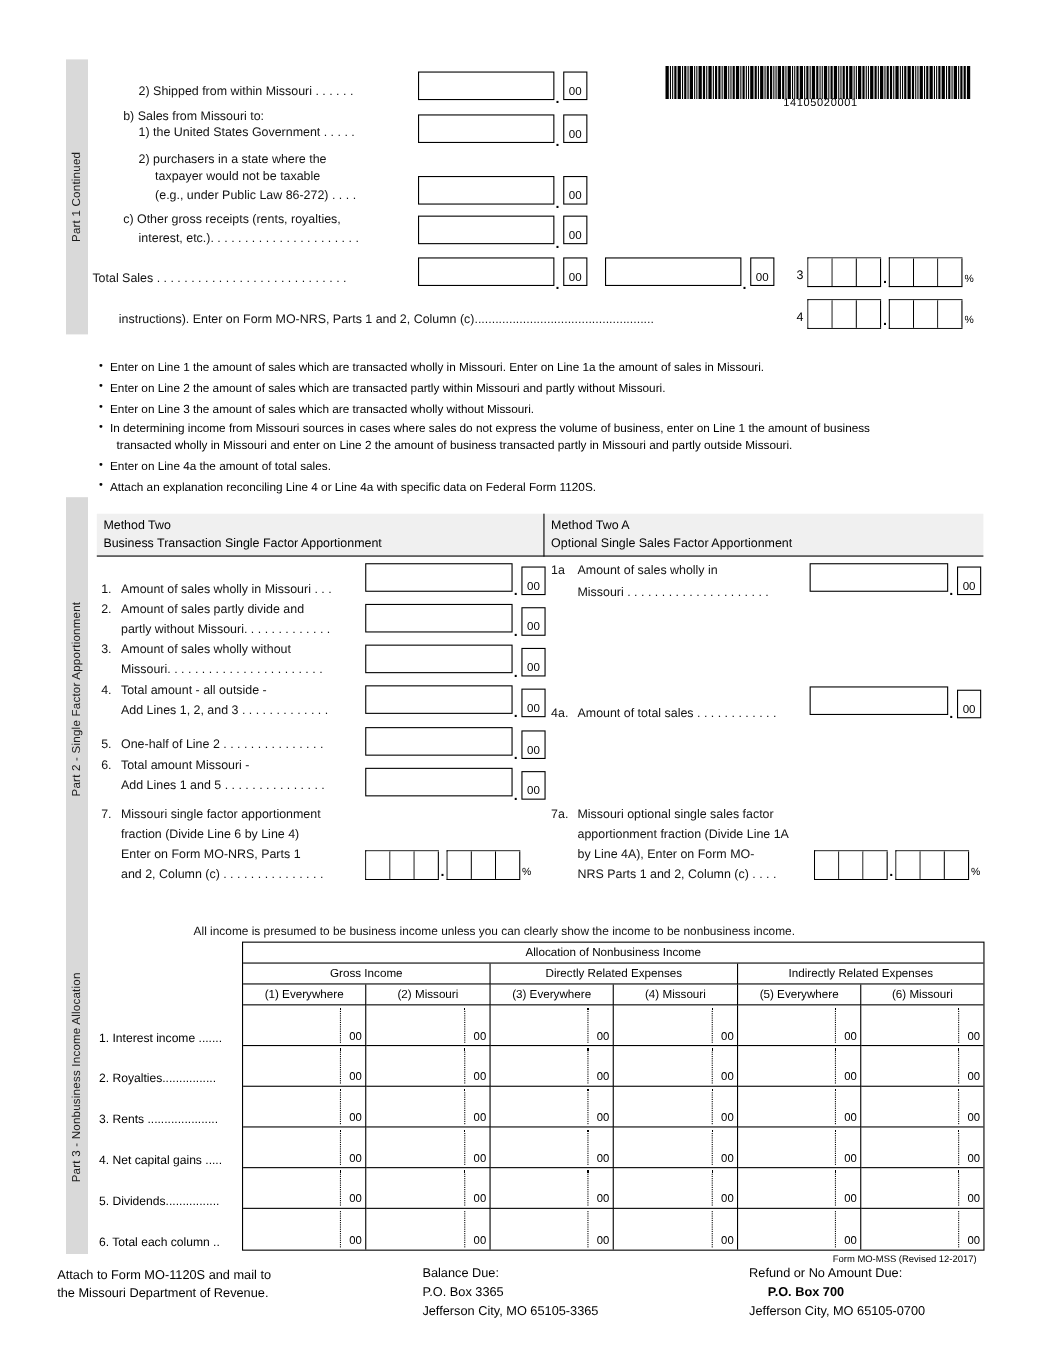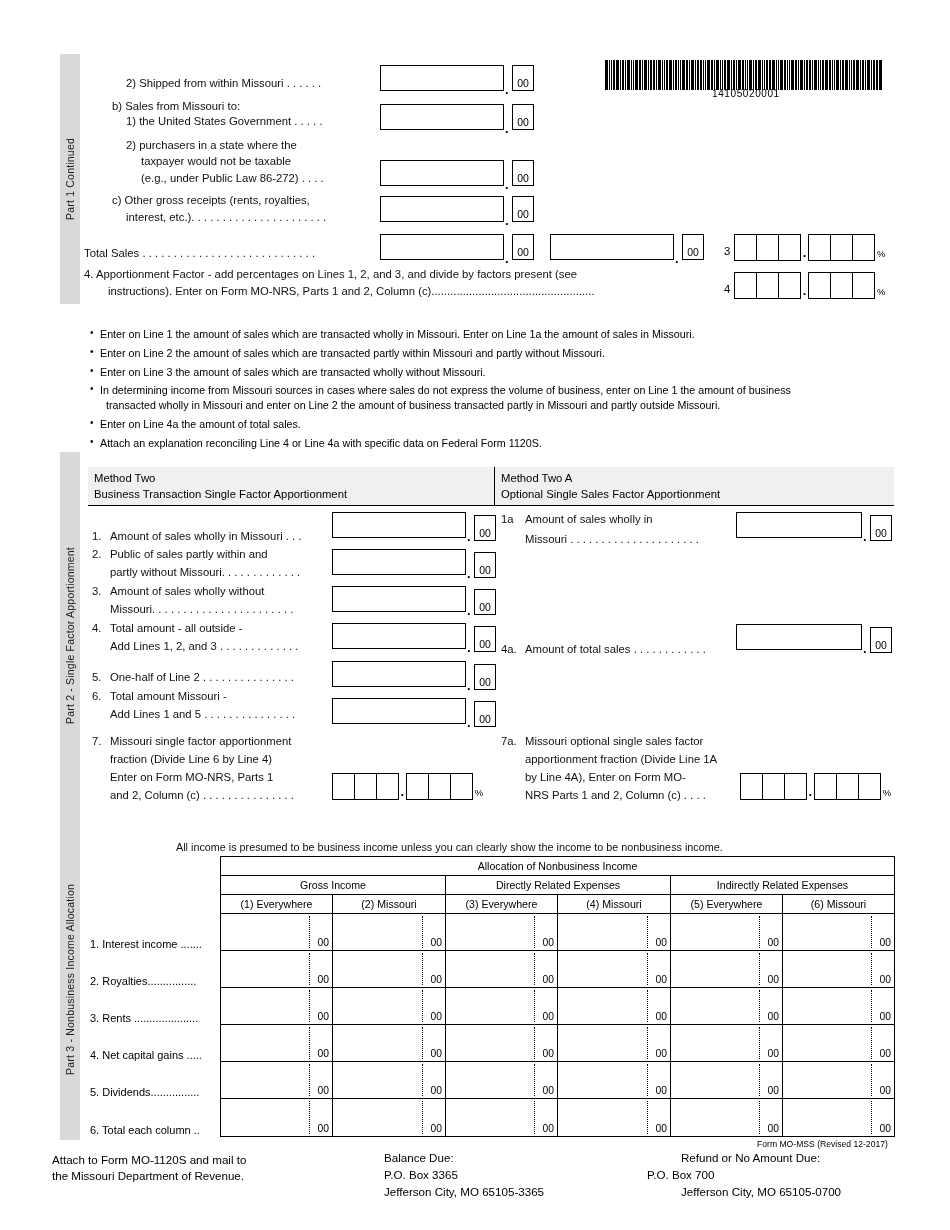--- a/index.html
+++ b/index.html
@@ -267,21 +267,20 @@
     </span>
     <span class="pdot">.</span>
     <span class="cellgrp">
       <span class="cell"></span>
       <span class="cell"></span>
       <span class="cell"></span>
     </span>
     <span class="psign">%</span>
   </div>
 
-  <div class="t" style="left:84px; top:268px;">4.   Apportionment Factor - add percentages on Lines 1, 2, and 3, and divide by factors present (see</div>
   <div class="t" style="left:108px; top:285px;">instructions). Enter on Form MO-NRS, Parts 1 and 2, Column (c)....................................................</div>
 
   <div class="pct" style="left:724px; top:272px;">
     <span class="plabel">4</span>
     <span class="cellgrp">
       <span class="cell"></span>
       <span class="cell"></span>
       <span class="cell"></span>
     </span>
     <span class="pdot">.</span>
@@ -313,21 +312,21 @@
   <div class="mbandsplit" style="left:494px; top:467px; height:39px;"></div>
   <div class="mbt" style="left:94px; top:471px;">Method Two</div>
   <div class="mbt" style="left:94px; top:487px;">Business Transaction Single Factor Apportionment</div>
   <div class="mbt" style="left:501px; top:471px;">Method Two A</div>
   <div class="mbt" style="left:501px; top:487px;">Optional Single Sales Factor Apportionment</div>
 
   <div class="t" style="left:92px; top:530px;">1.</div>
   <div class="t" style="left:110px; top:530px;">Amount of sales wholly in Missouri  . . .</div>
 
   <div class="t" style="left:92px; top:548px;">2.</div>
-  <div class="t" style="left:110px; top:548px;">Public of sales partly within and</div>
+  <div class="t" style="left:110px; top:548px;">Amount of sales partly divide and</div>
   <div class="t" style="left:110px; top:566px;">partly without Missouri. . . . . . . . . . . . .</div>
 
   <div class="t" style="left:92px; top:585px;">3.</div>
   <div class="t" style="left:110px; top:585px;">Amount of sales wholly without</div>
   <div class="t" style="left:110px; top:603px;">Missouri. . . . . . . . . . . . . . . . . . . . . . .</div>
 
   <div class="t" style="left:92px; top:622px;">4.</div>
   <div class="t" style="left:110px; top:622px;">Total amount - all outside -</div>
   <div class="t" style="left:110px; top:640px;">Add Lines 1, 2, and 3 . . . . . . . . . . . . .</div>
 
@@ -616,16 +615,16 @@
   <div class="formid" style="left:757px; top:1139px;">Form MO-MSS  (Revised 12-2017)</div>
 
   <div class="ftxt" style="left:52px; top:1152px;">Attach to Form MO-1120S and mail to</div>
   <div class="ftxt" style="left:52px; top:1168px;">the Missouri Department of Revenue.</div>
 
   <div class="ftxt" style="left:384px; top:1150px;">Balance Due:</div>
   <div class="ftxt" style="left:384px; top:1167px;">P.O. Box 3365</div>
   <div class="ftxt" style="left:384px; top:1184px;">Jefferson City, MO 65105-3365</div>
 
   <div class="ftxt" style="left:681px; top:1150px;">Refund or No Amount Due:</div>
-  <div class="ftxt" style="left:647px; top:1167px;">P.O. Box 700</div>
+  <div class="ftxt" style="left:698px; top:1167px;font-weight:bold;">P.O. Box 700</div>
   <div class="ftxt" style="left:681px; top:1184px;text-align:center;">Jefferson City, MO 65105-0700</div>
 
 </div>
 
 </body></html>

